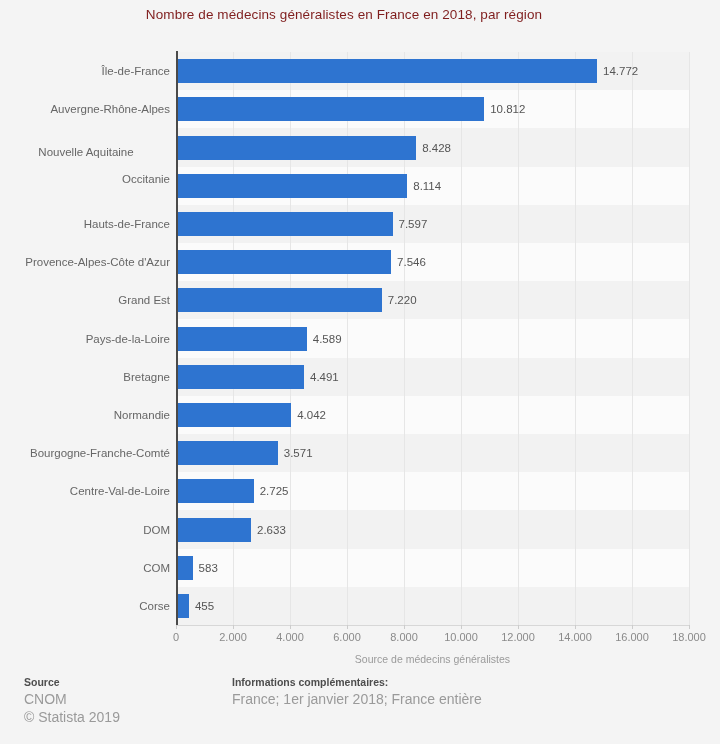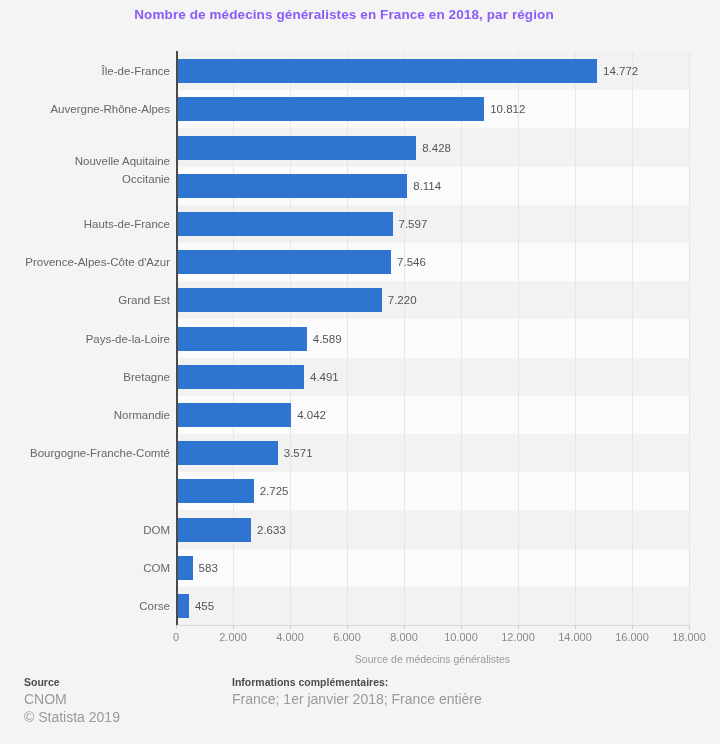--- a/index.html
+++ b/index.html
@@ -22,22 +22,22 @@
   }
 
   
   .chart-title {
     position: absolute;
     left: 0;
     top: 7px;
     width: 688px;
     text-align: center;
     font-size: 13.5px;
-    font-weight: bold;
-    color: #8b5cf6;
+    font-weight: normal;
+    color: #7f1d1d;
     letter-spacing: 0.1px;
   }
 
   
   .plot-outer {
     position: absolute;
     left: 176px;
     top: 52px;
     width: 513px;
     height: 573px;
@@ -174,29 +174,30 @@
 </head>
 <body>
 
 <div id="chart-root">
 
   <div class="chart-title">Nombre de médecins généralistes en France en 2018, par région</div>
 
   <div class="cat-label-col">
       <div class="cat-label" style="top: 7.1px;">Île-de-France</div>
       <div class="cat-label" style="top: 45.3px;">Auvergne-Rhône-Alpes</div>
-      <div class="cat-label" style="top: 97px;">Nouvelle Aquitaine</div>
+      <div class="cat-label" style="top: 88px; text-align: center;">Nouvelle Aquitaine</div>
       <div class="cat-label" style="top: 115px; text-align: right;">Occitanie</div>
       <div class="cat-label" style="top: 159.9px;">Hauts-de-France</div>
       <div class="cat-label" style="top: 198.1px;">Provence-Alpes-Côte d'Azur</div>
       <div class="cat-label" style="top: 236.3px;">Grand Est</div>
       <div class="cat-label" style="top: 274.5px;">Pays-de-la-Loire</div>
       <div class="cat-label" style="top: 350.9px;">Normandie</div>
       <div class="cat-label" style="top: 312.7px;">Bretagne</div>
       <div class="cat-label" style="top: 389.1px;">Bourgogne-Franche-Comté</div>
+      <div class="cat-label" style="top: 427.3px;">Centre-Val-de-Loire</div>
       <div class="cat-label" style="top: 465.5px;">DOM</div>
       <div class="cat-label" style="top: 503.7px;">COM</div>
       <div class="cat-label" style="top: 541.9px;">Corse</div>
     </div>
 
   <div class="plot-outer">
     <div class="plot-bg"></div>
   <div class="row-band" style="top: 0px; height: 38.2px;"></div>
       <div class="row-band alt" style="top: 38.2px; height: 38.2px;"></div>
       <div class="row-band" style="top: 76.4px; height: 38.2px;"></div>

